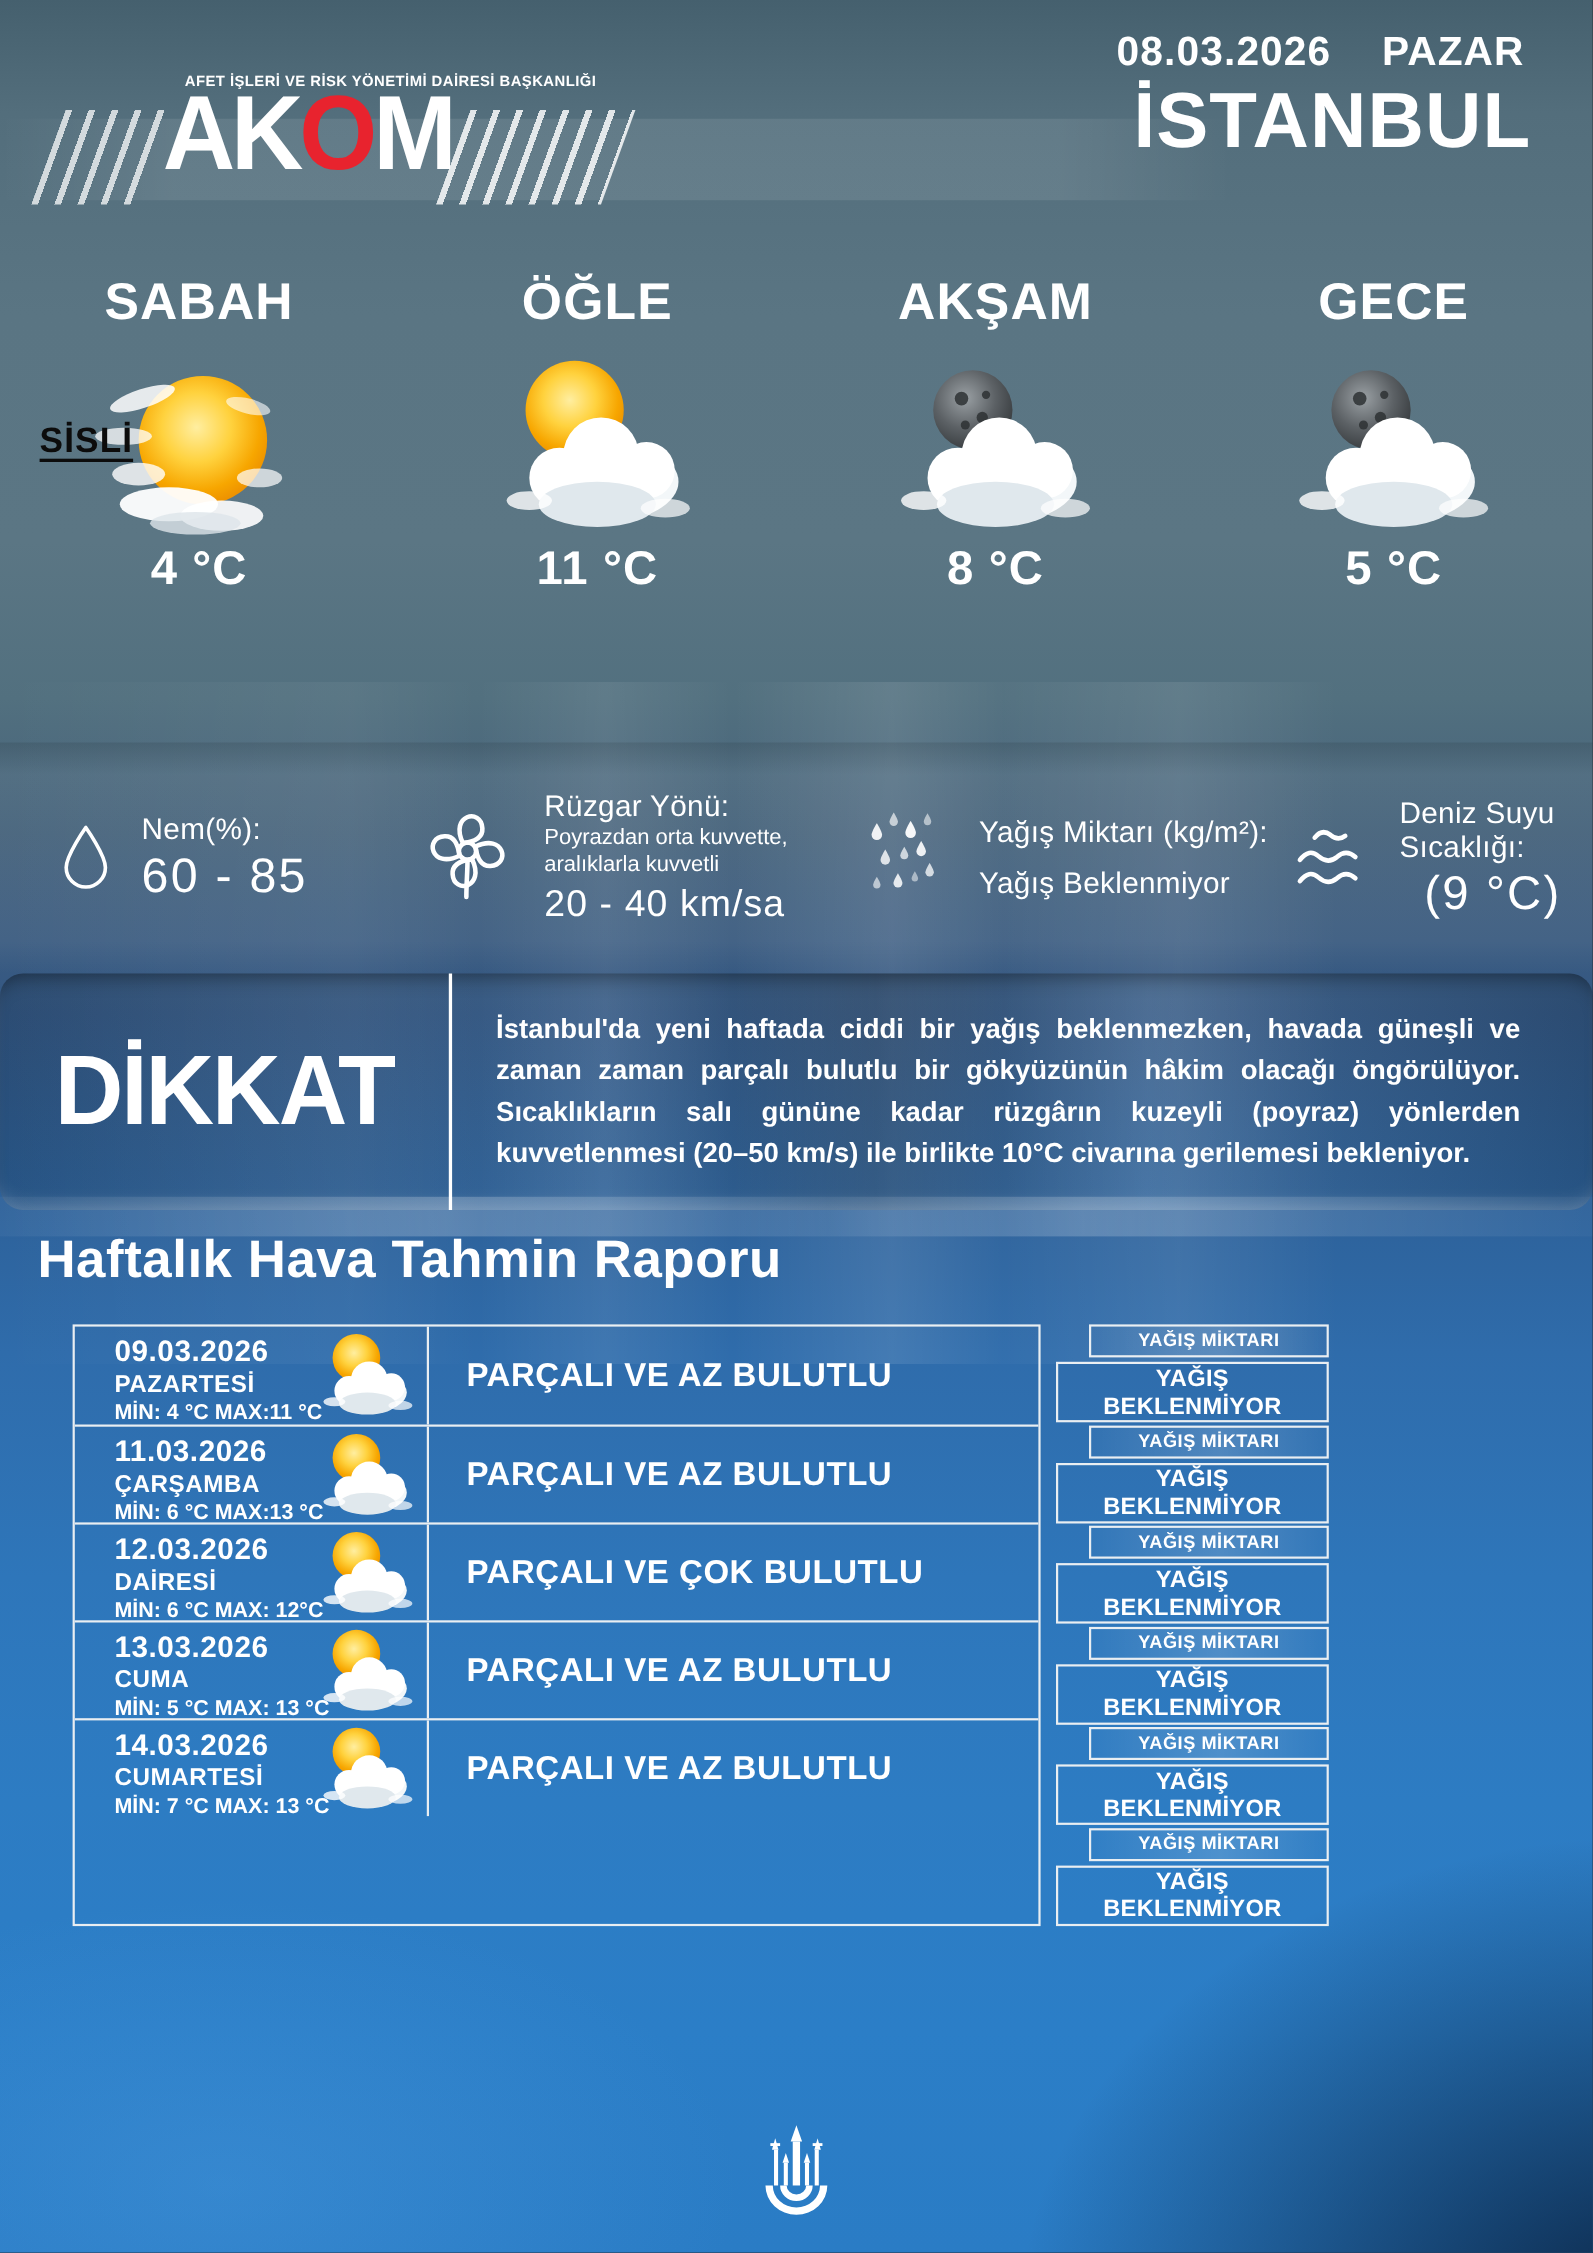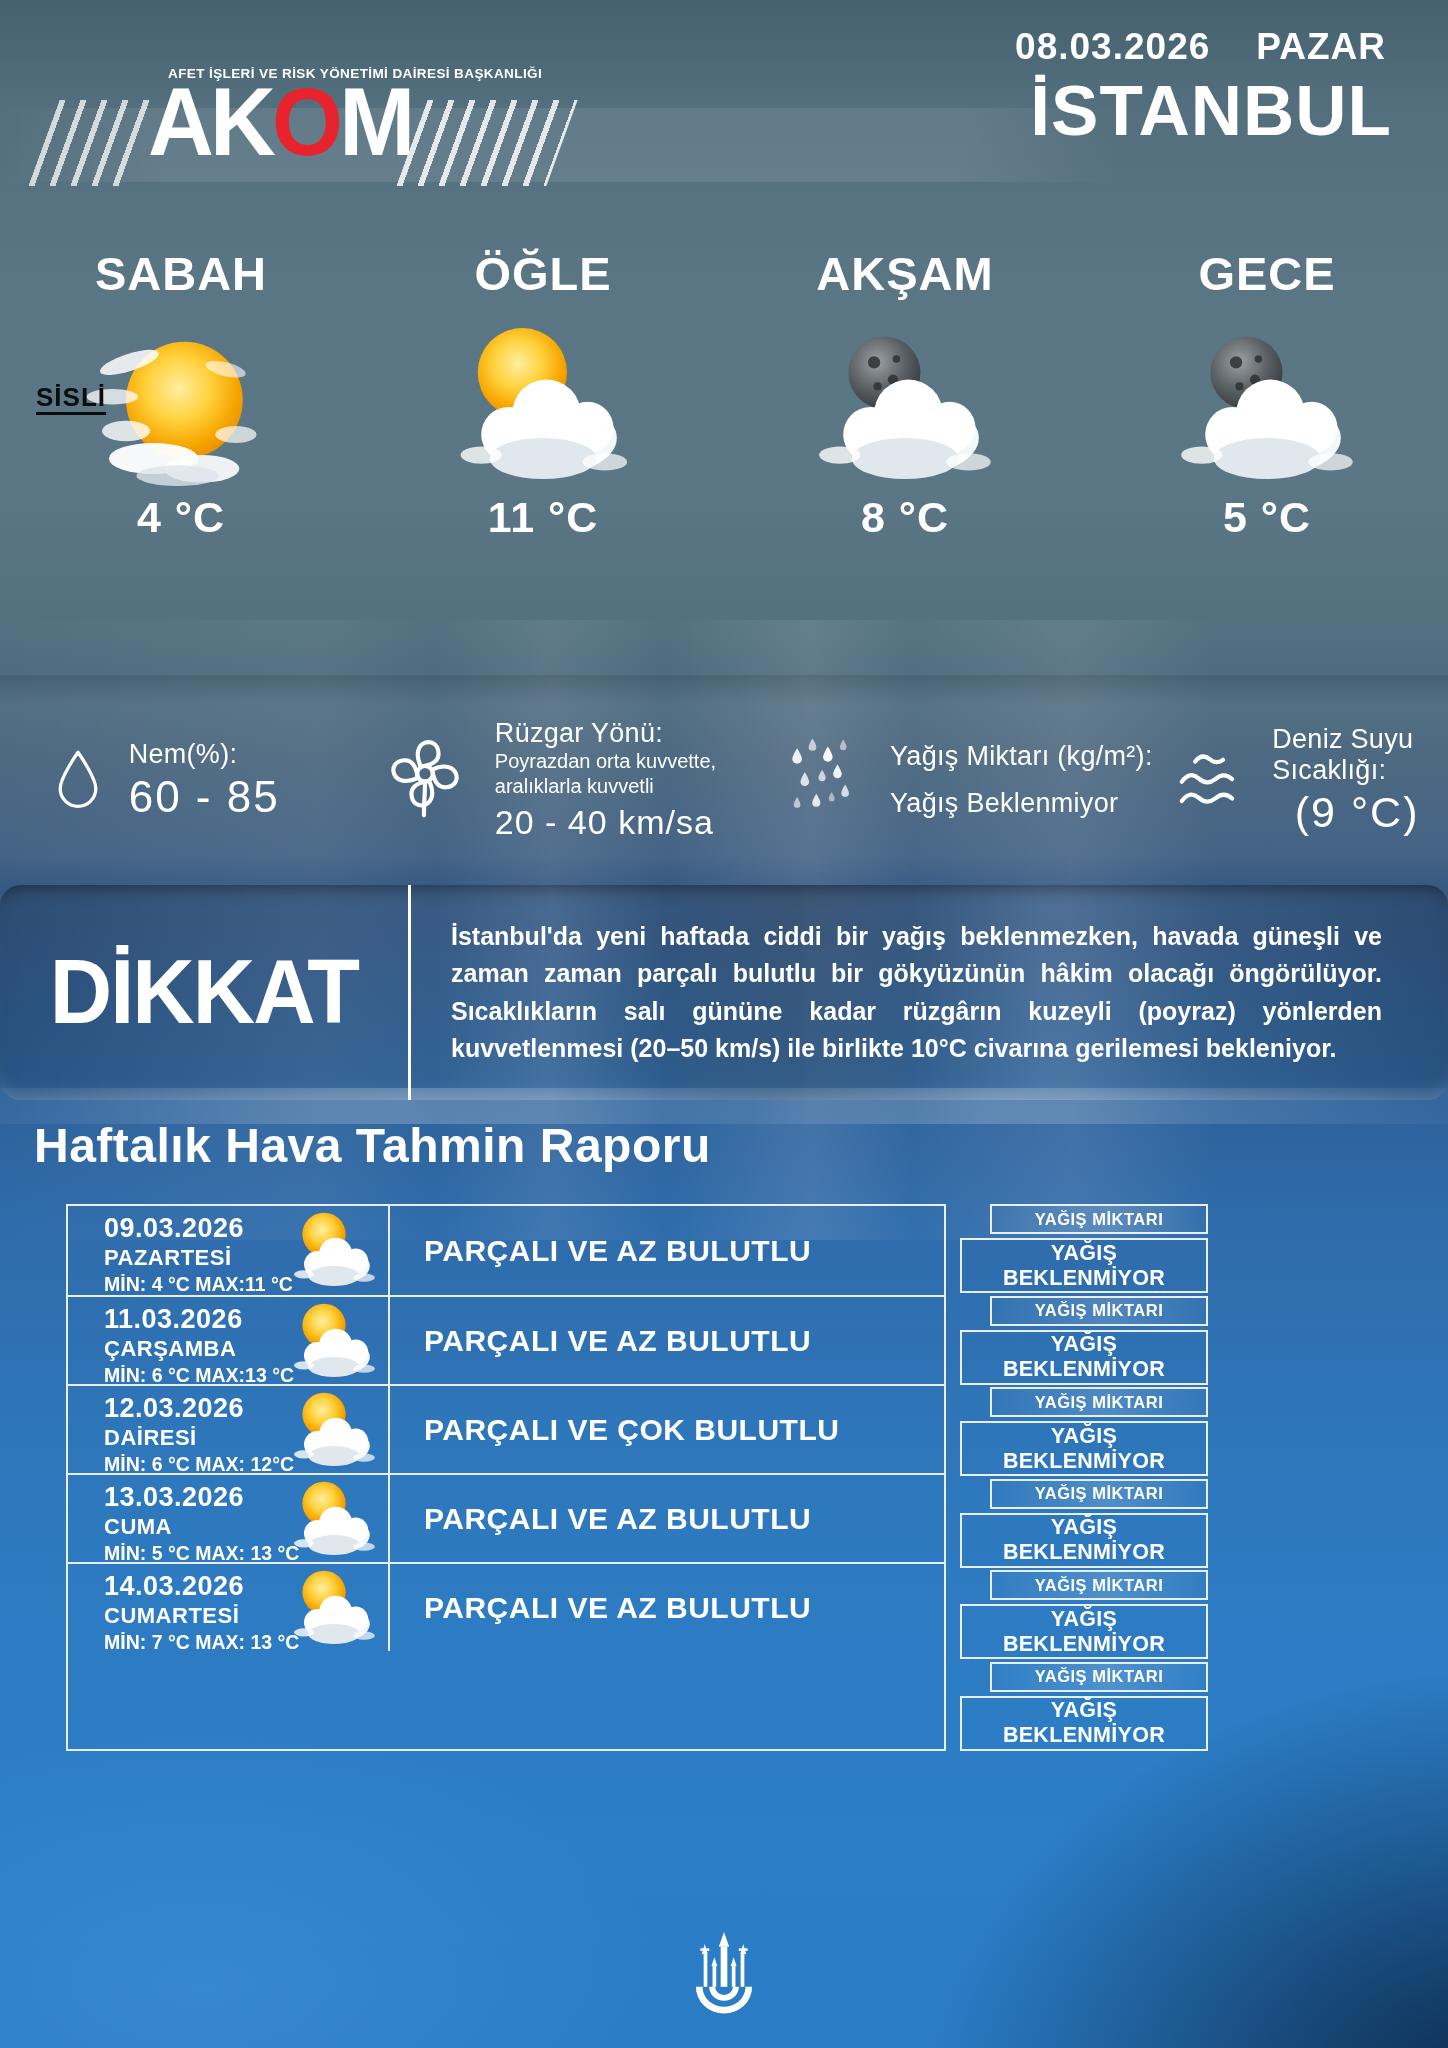--- a/index.html
+++ b/index.html
@@ -34,21 +34,21 @@
   .stripes.left{left:44px;top:100px;width:104px;opacity:.8;}
   .stripes.right{left:412px;top:100px;width:150px;opacity:.9;}
   .date-row{position:absolute;right:62px;top:26px;font-size:37px;font-weight:700;display:flex;gap:46px;letter-spacing:1px;}
   .city{position:absolute;right:56px;top:74px;font-size:71px;font-weight:800;letter-spacing:1px;line-height:1.05;}
   
   .periods{position:relative;height:445px;display:flex;}
   .period{flex:1 1 25%;display:flex;flex-direction:column;align-items:center;position:relative;}
   .period-label{margin-top:16px;font-size:47px;font-weight:800;letter-spacing:1px;}
   .period-icon{margin-top:8px;width:206px;height:196px;}
   .period-temp{font-size:43px;font-weight:700;margin-top:-12px;letter-spacing:1px;}
-  .fog-label{position:absolute;left:36px;top:152px;color:#0c0c0c;font-size:26px;font-weight:800;letter-spacing:1px;
+  .fog-label{position:absolute;left:36px;top:152px;color:#0c0c0c;font-size:32px;font-weight:800;letter-spacing:1px;
     text-decoration:underline;text-decoration-thickness:3px;text-underline-offset:6px;}
   
   .metrics{position:relative;height:210px;display:flex;align-items:stretch;
     background:linear-gradient(180deg, rgba(0,0,0,.10), rgba(255,255,255,.05) 14%, rgba(255,255,255,.05) 86%, rgba(255,255,255,0));}
   .metric{display:flex;align-items:center;justify-content:center;gap:18px;padding:10px 6px;}
   .metric.m1{flex:0 0 22.4%;}
   .metric.m2{flex:0 0 30.4%;}
   .metric.m3{flex:0 0 27.6%;}
   .metric.m4{flex:0 0 19.6%;}
   .vdiv{width:2px;background:#fff;margin:18px 0;}

